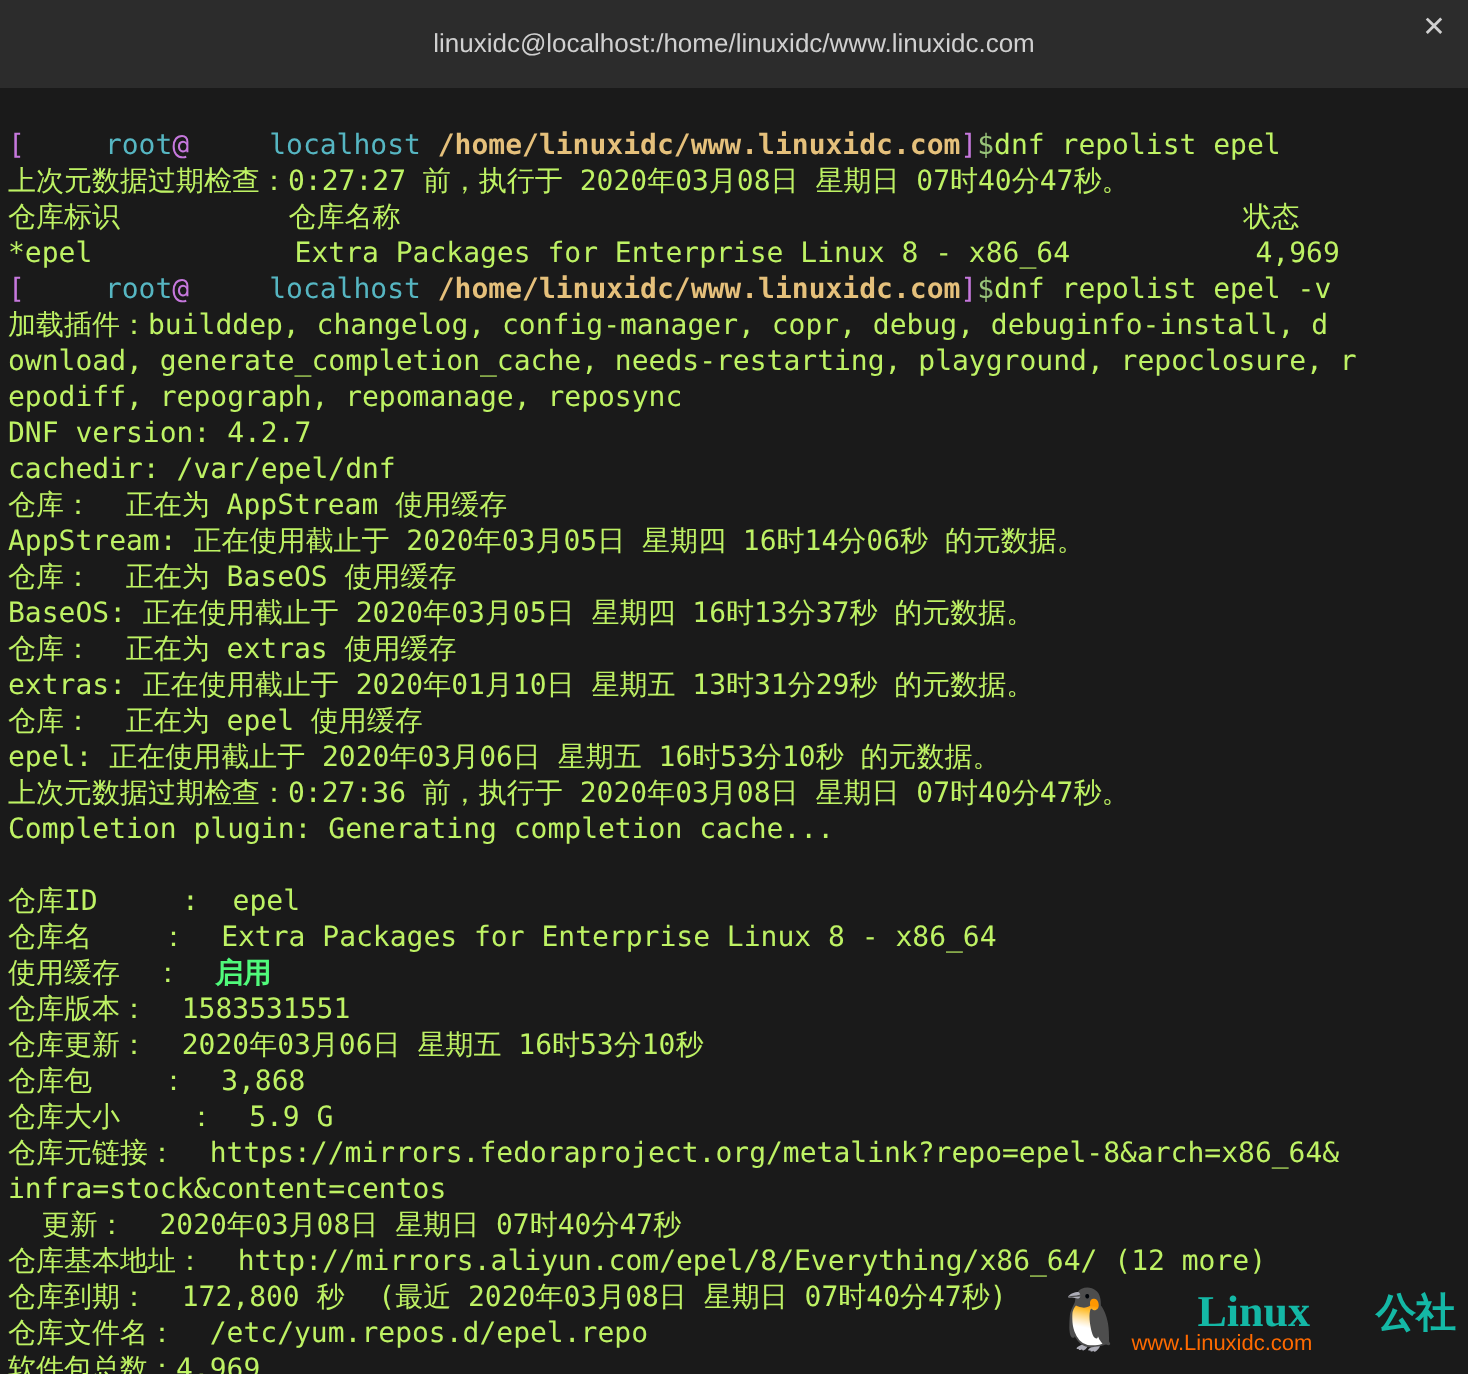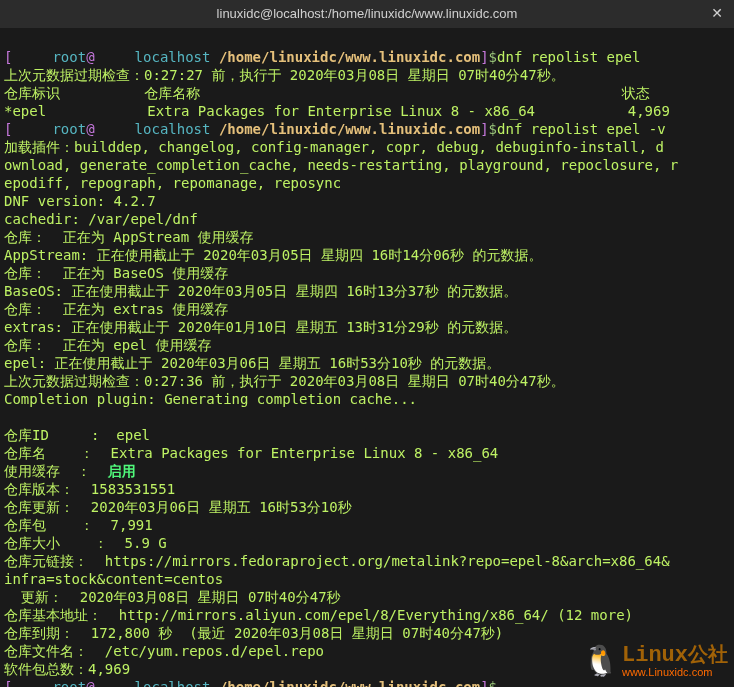--- a/index.html
+++ b/index.html
@@ -8,21 +8,21 @@
   font-family: "DejaVu Sans Mono", "Consolas", monospace;
   font-size: 14px;
   line-height: 18px;
   color: #ffffff;
   width: 734px;
   height: 687px;
   overflow: hidden;
 }
 .titlebar {
   background: #2c2c2c;
-  height: 28px;
+  height: 44px;
   display: flex;
   align-items: center;
   justify-content: center;
   position: relative;
   color: #d0d0d0;
   font-family: sans-serif;
   font-size: 13px;
 }
 .close-btn {
   position: absolute;
@@ -58,24 +58,25 @@
 .penguin {
   width: 34px;
   height: 40px;
   display: flex;
   align-items: center;
   justify-content: center;
   font-size: 30px;
 }
 .logo-text { display: flex; flex-direction: column; line-height: 1; }
 .logo-main {
-  font-family: Liberation Mono, monospace;
+  font-family: Liberation Serif, serif;
   font-weight: bold;
   font-size: 22px;
-  color: #a16207;
+  color: #14b8a6;
+  margin-left: 33px;
 }
 .logo-sub {
   font-family: sans-serif;
   font-size: 11px;
   color: #ff6a00;
 }
 </style>
 </head>
 <body>
 
@@ -104,21 +105,21 @@
 <span class="white">仓库：  正在为 epel 使用缓存</span>
 <span class="white">epel: 正在使用截止于 2020年03月06日 星期五 16时53分10秒 的元数据。</span>
 <span class="white">上次元数据过期检查：0:27:36 前，执行于 2020年03月08日 星期日 07时40分47秒。</span>
 <span class="white">Completion plugin: Generating completion cache...</span>
 <span class="white"></span>
 <span class="white">仓库ID     :  epel</span>
 <span class="white">仓库名    ：  Extra Packages for Enterprise Linux 8 - x86_64</span>
 <span class="white">使用缓存  ：  </span><span class="brgreen">启用</span>
 <span class="white">仓库版本：  1583531551</span>
 <span class="white">仓库更新：  2020年03月06日 星期五 16时53分10秒</span>
-<span class="white">仓库包    ：  7,991</span>
+<span class="white">仓库包    ：  3,868</span>
 <span class="white">仓库大小    ：  5.9 G</span>
 <span class="white">仓库元链接：  https://mirrors.fedoraproject.org/metalink?repo=epel-8&amp;arch=x86_64&amp;</span>
 <span class="white">infra=stock&amp;content=centos</span>
 <span class="white">  更新：  2020年03月08日 星期日 07时40分47秒</span>
 <span class="white">仓库基本地址：  http://mirrors.aliyun.com/epel/8/Everything/x86_64/ (12 more)</span>
 <span class="white">仓库到期：  172,800 秒  (最近 2020年03月08日 星期日 07时40分47秒)</span>
 <span class="white">仓库文件名：  /etc/yum.repos.d/epel.repo</span>
 <span class="white">软件包总数：4,969</span>
 <span class="purple">[</span><span class="cyan">root</span><span class="purple">@</span><span class="cyan">localhost</span><span class="yellow"> /home/linuxidc/www.linuxidc.com</span><span class="purple">]</span><span class="green">$</span>
 </div>

